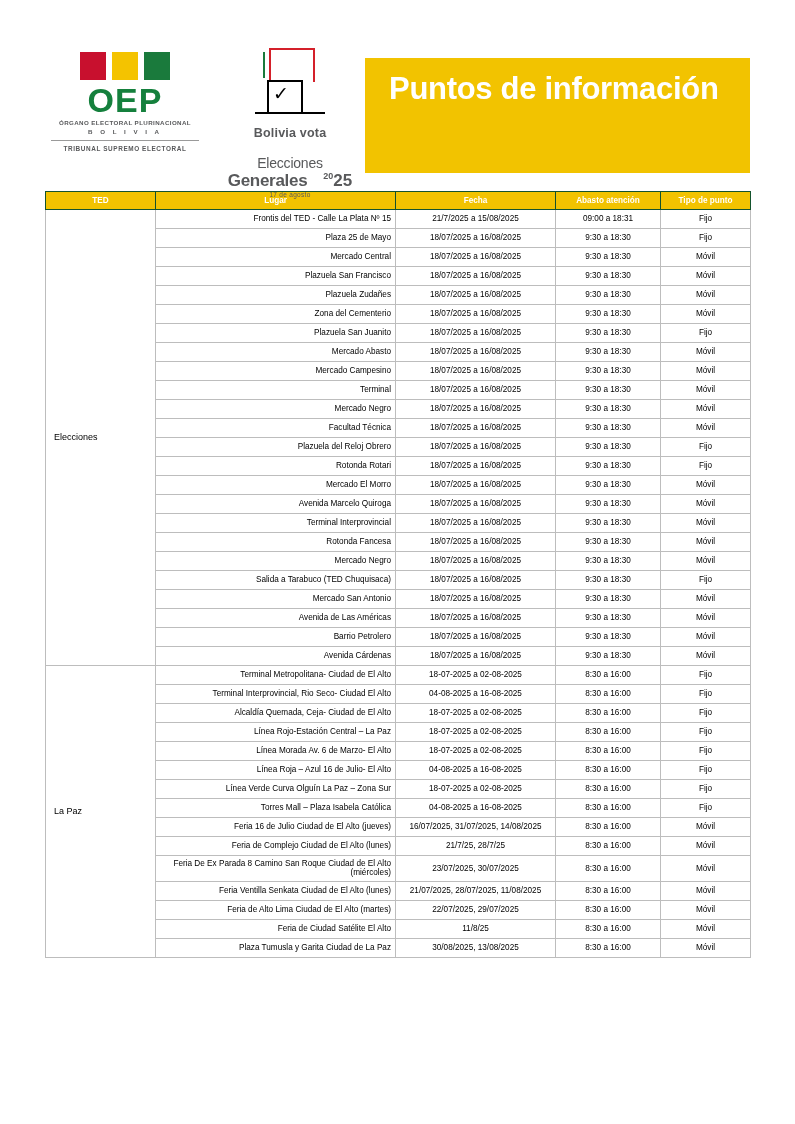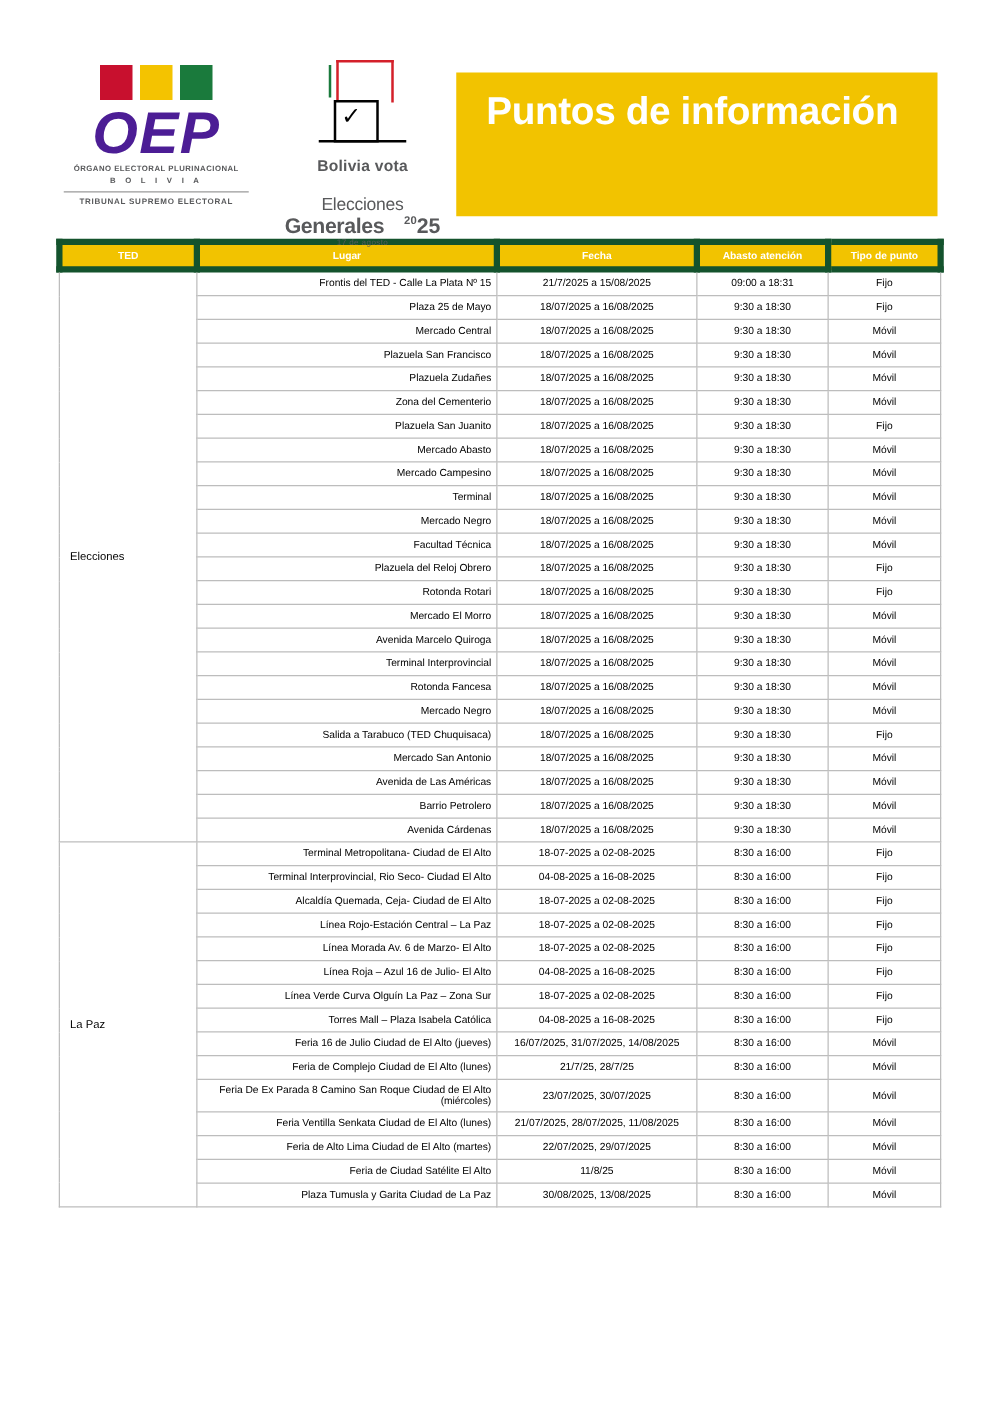--- a/index.html
+++ b/index.html
@@ -44,27 +44,26 @@
   }
   .oep-flags span {
     display: block;
     width: 26px;
     height: 28px;
   }
   .flag-red { background: #c8102e; }
   .flag-yellow { background: #f4c300; }
   .flag-green { background: #1a7a3c; }
   .oep-word {
-    font-size: 47px;
+    font-size: 34px;
     font-weight: bold;
     letter-spacing: 1px;
     line-height: 0.95;
-    color: #4c1d95;
+    color: #15803d;
     font-family: "Liberation Sans", sans-serif;
-    font-style: italic;
   }
   .oep-sub1 {
     font-size: 6.2px;
     letter-spacing: 0.4px;
     color: #58595b;
     margin-top: 3px;
     font-weight: bold;
   }
   .oep-sub2 {
     font-size: 6.2px;
@@ -188,21 +187,21 @@
     width: 100%;
     table-layout: fixed;
   }
   th {
     background: #f2c300;
     color: #ffffff;
     font-size: 8.2px;
     font-weight: bold;
     text-align: center;
     padding: 4px 2px;
-    border: 5px solid #14532d;
+    border: 1px solid #14532d;
     line-height: 1.1;
   }
   td {
     font-size: 8.2px;
     border: 1px solid #bdbdbd;
     padding: 3px 4px;
     line-height: 1.15;
     color: #000;
     height: 12px;
   }

